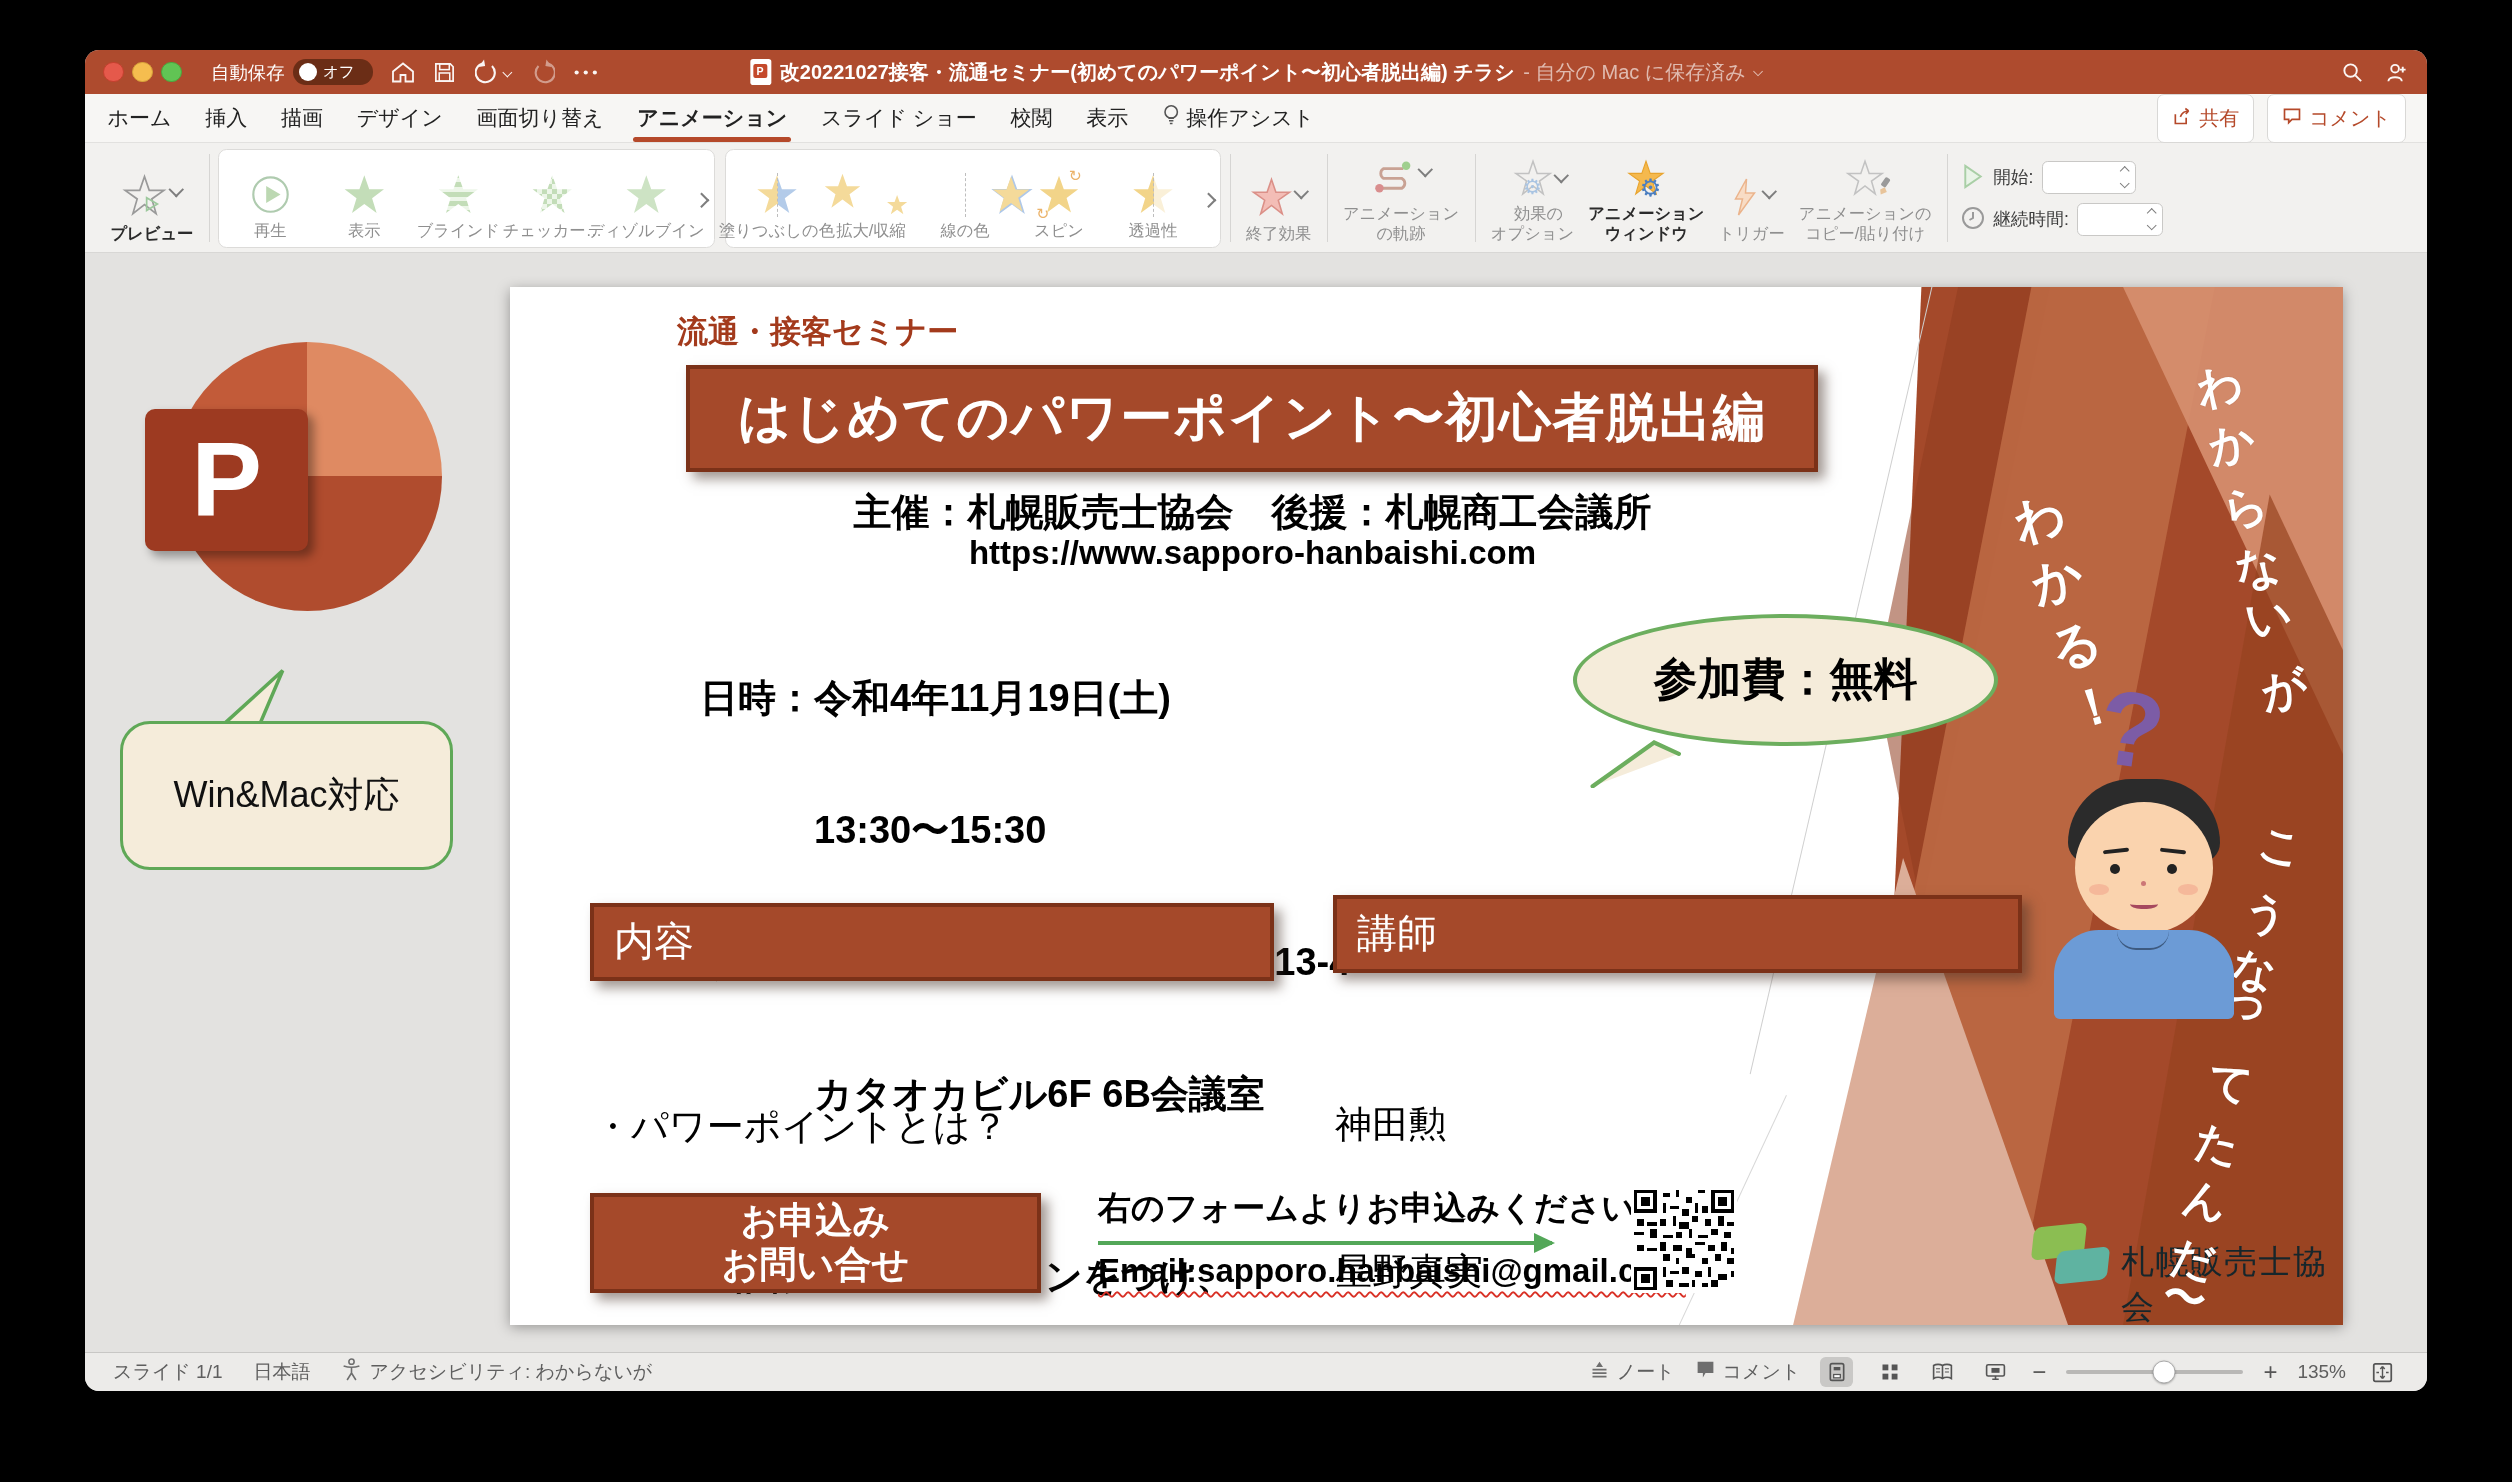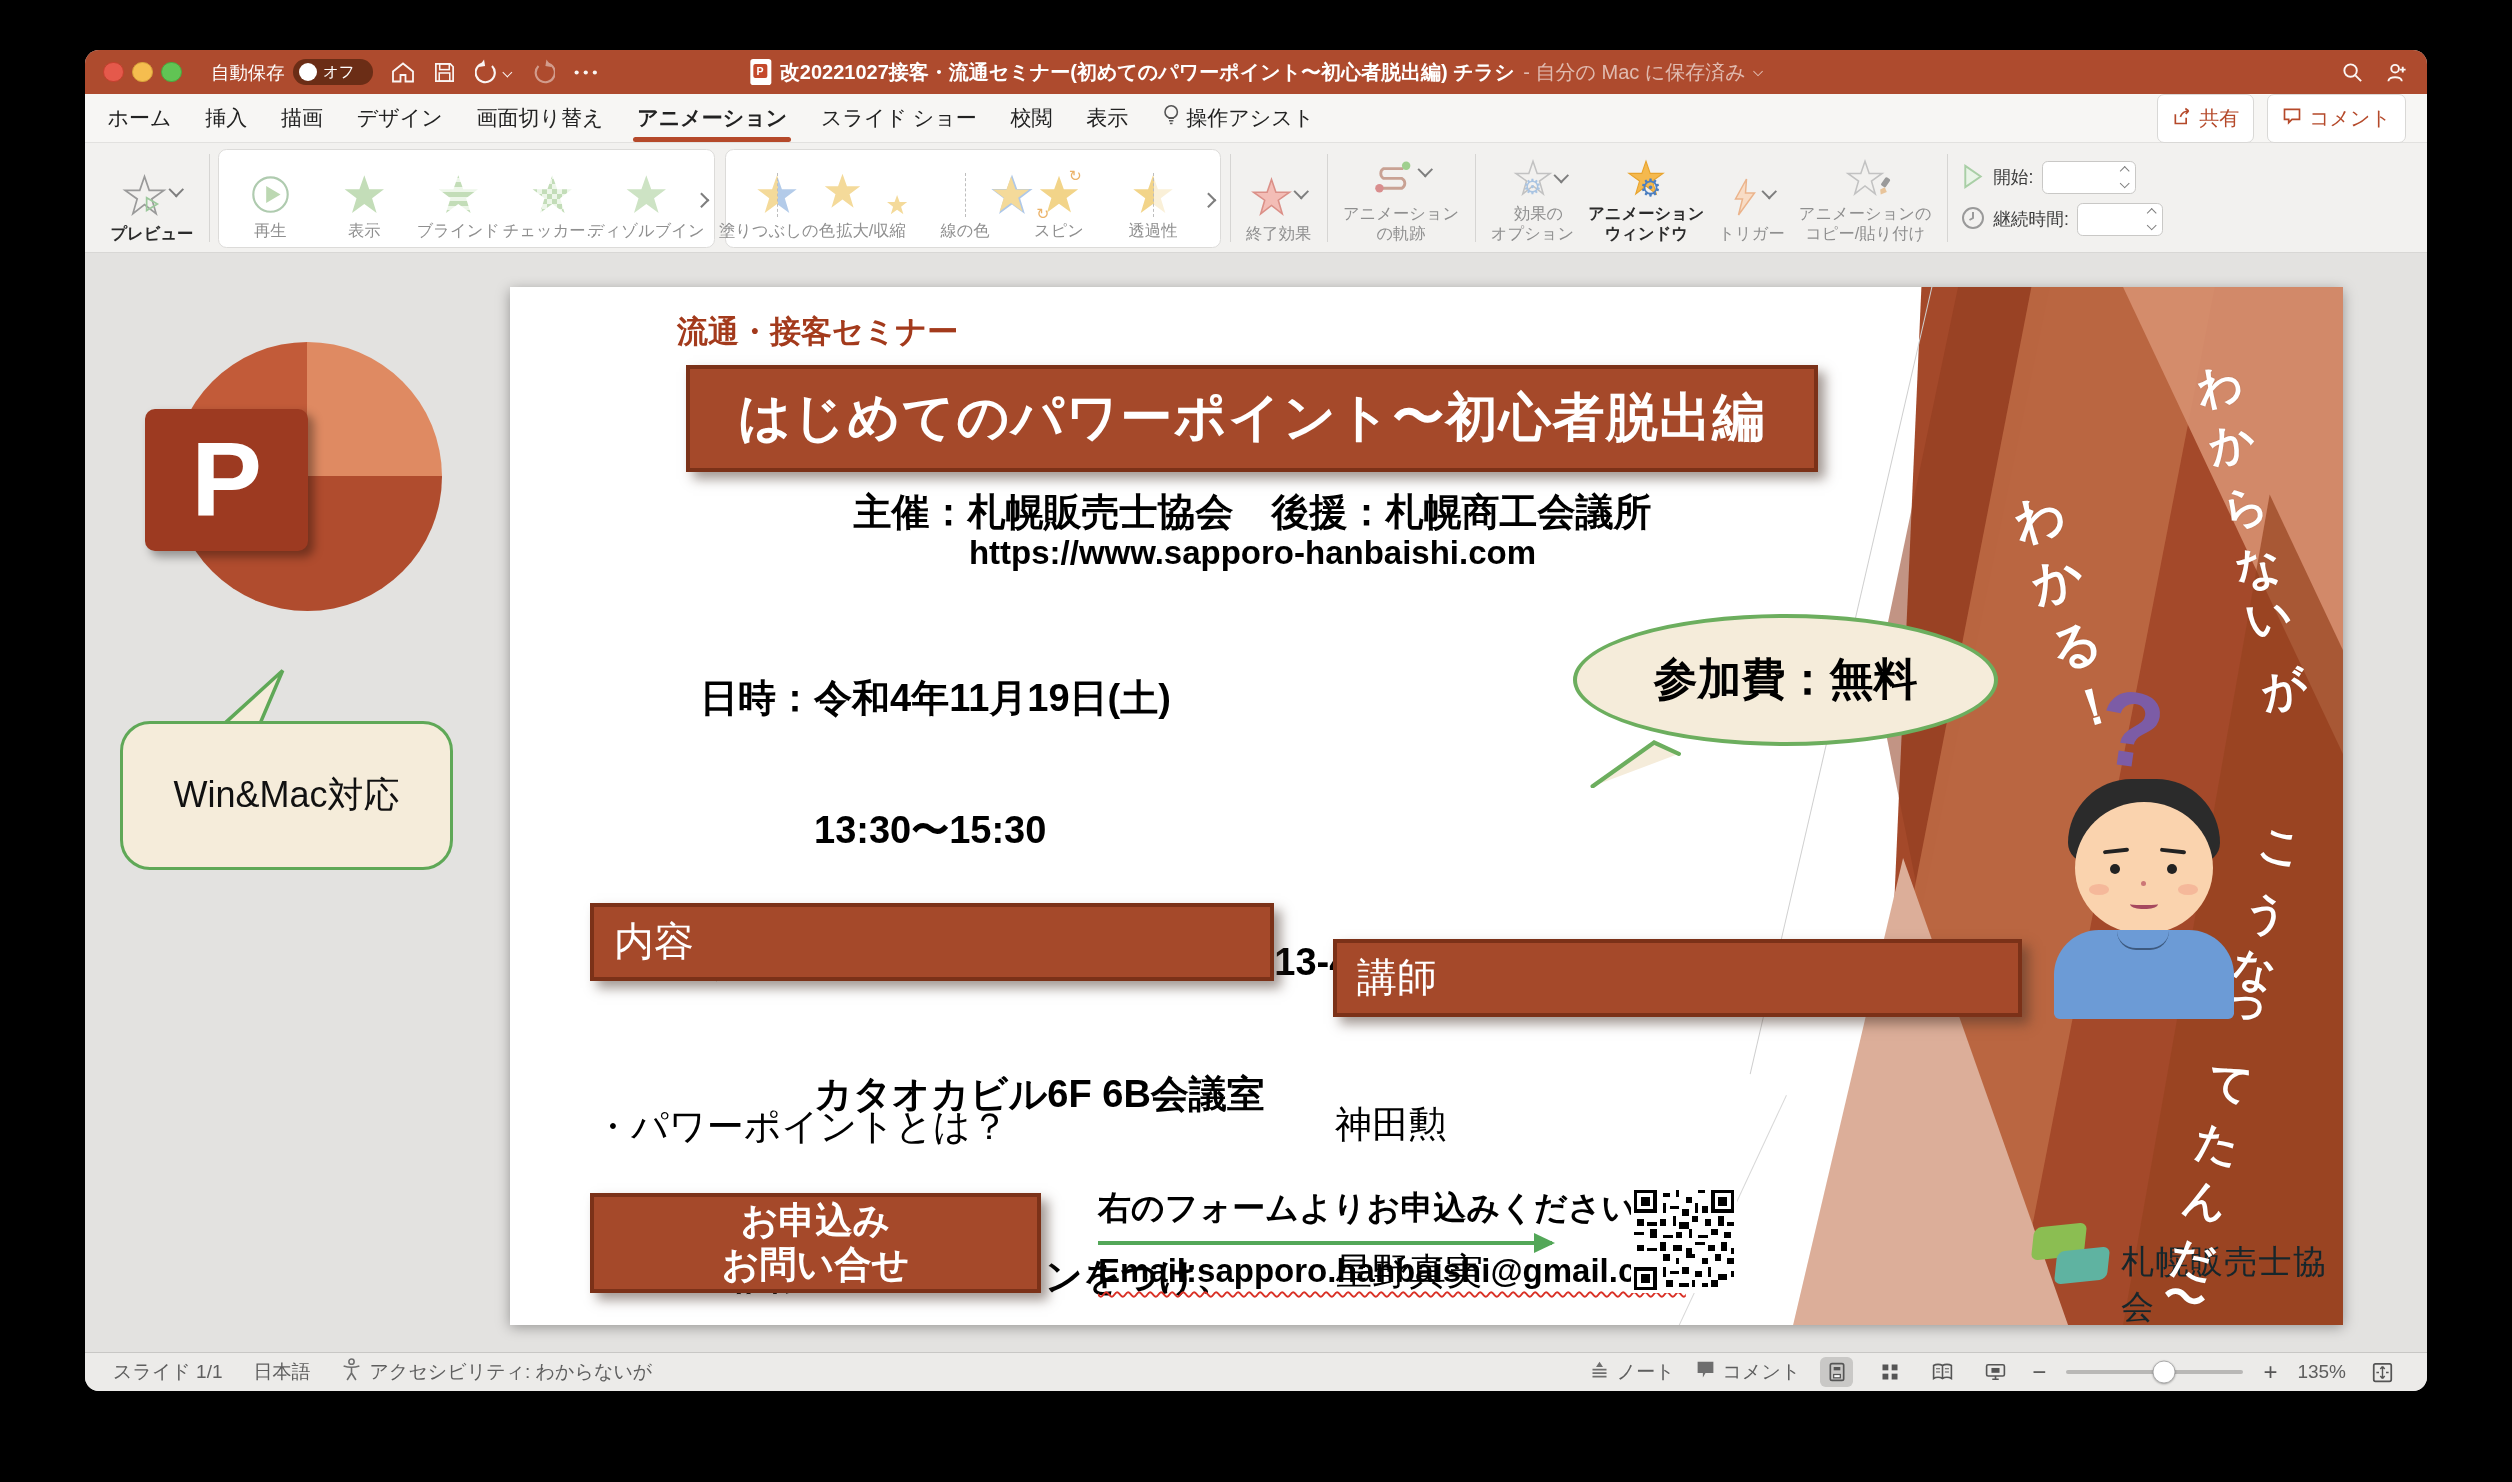--- a/index.html
+++ b/index.html
@@ -92,21 +92,21 @@
   .s-title{left:176px;top:78px;width:1124px;height:99px;display:flex;align-items:center;justify-content:center;font-size:52px;font-weight:600;letter-spacing:1.4px;}
   .s-org{left:176px;top:200px;width:1133px;text-align:center;font-size:38px;font-weight:bold;color:#000;}
   .s-url{left:176px;top:247px;width:1133px;text-align:center;font-size:33px;font-weight:bold;color:#000;}
   .s-details{left:190px;top:301px;font-size:38px;font-weight:bold;color:#000;line-height:44px;white-space:pre;}
   .fee{left:1063px;top:327px;width:425px;height:132px;z-index:4;}
   .fee-body{position:absolute;inset:0;background:#F5ECDA;border:4.3px solid #6CAE5E;border-radius:50%;display:flex;align-items:center;justify-content:center;}
   .fee-body span{font-size:44px;font-weight:bold;color:#000;}
   .fee-tail{position:absolute;left:14px;bottom:-44px;}
   .s-h{height:70px;display:flex;align-items:center;padding-left:20px;font-size:40px;}
   .s-content-h{left:80px;top:616px;width:656px;}
-  .s-lect-h{left:823px;top:652px;width:661px;}
+  .s-lect-h{left:823px;top:608px;width:661px;}
   .s-content{left:84px;top:715px;font-size:37px;line-height:50px;color:#000;white-space:pre;}
   .s-content .b{font-weight:bold;}
   .s-lect{left:825px;top:715px;font-size:37px;line-height:49px;color:#000;font-weight:400;white-space:pre;}
   .s-apply{left:80px;top:906px;width:443px;height:92px;display:flex;flex-direction:column;align-items:center;justify-content:center;font-size:37px;font-weight:600;line-height:44px;}
   .s-formnote{left:588px;top:899px;font-size:33px;font-weight:bold;color:#000;}
   .s-arrow{left:588px;top:954px;width:454px;height:4.3px;background:#53A758;}
   .s-arrow::after{content:"";position:absolute;right:-2.8px;top:-7.8px;border-left:21px solid #53A758;border-top:10px solid transparent;border-bottom:10px solid transparent;}
   .s-email{left:588px;top:965px;font-size:33px;font-weight:bold;color:#000;text-decoration:underline;text-decoration-style:wavy;text-decoration-color:#D93025;text-decoration-thickness:2.1px;text-underline-offset:8.5px;}
   .qr{left:1121px;top:900px;width:106px;height:106px;}
   .assoc-mark{left:1523px;top:934px;width:78px;height:68px;}

